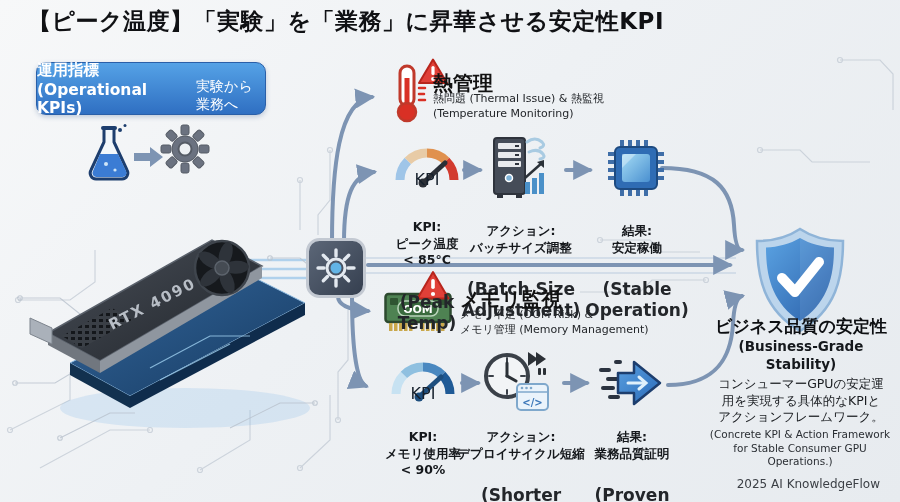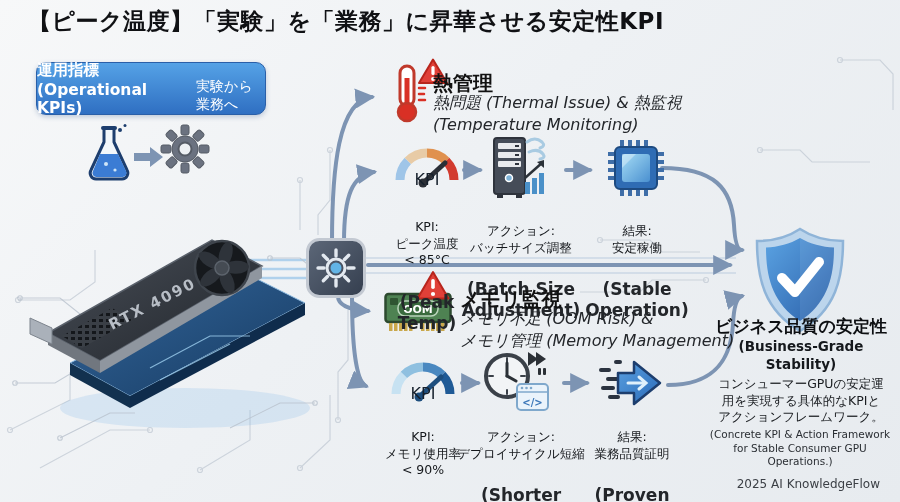--- a/index.html
+++ b/index.html
@@ -16,24 +16,24 @@
   .badge {
     left:36px; top:62px; width:230px; height:53px; border-radius:10px;
     background:linear-gradient(180deg,#55a2e6 0%,#2f6fc2 100%);
     border:1px solid #2a5fa8; box-shadow:0 2px 5px rgba(30,70,130,.25);
     display:flex; flex-direction:row; align-items:center; justify-content:center;
     color:#fff; z-index:5;
   }
   .badge .b1 { font-size:15.5px; font-weight:700; }
   .badge .b2 { font-size:14px; font-weight:500; margin-top:14px; }
   .sec-title { font-size:20px; font-weight:800; color:#111; z-index:5; }
-  .sec-desc { font-size:16px; font-weight:500; color:#23262a; line-height:1.35; white-space:pre-line; z-index:5;font-style:italic; }
+  .sec-desc { font-size:11px; font-weight:500; color:#23262a; line-height:1.35; white-space:pre-line; z-index:5; }
   .kpi-label { font-size:16px; font-weight:400; color:#16202c; text-align:center; z-index:5; }
   .flow-text { text-align:center; white-space:pre-line; z-index:5; }
-  .flow-text .jp { font-size:12.5px; font-weight:400; color:#15181c; line-height:1.32; white-space:pre-line; }
+  .flow-text .jp { font-size:12.5px; font-weight:700; color:#15181c; line-height:1.32; white-space:pre-line; }
   .flow-text .en { font-size:17px; font-weight:700; color:#23262a; line-height:1.25; margin-top:4px; white-space:pre-line; }
   .outcome-heading { font-size:17px; font-weight:700; color:#0d0f12; text-align:center; z-index:5; }
   .outcome-sub { font-size:13.5px; font-weight:700; color:#15181c; text-align:center; line-height:1.3; white-space:pre-line; z-index:5; }
   .outcome-body { font-size:12.5px; font-weight:400; color:#1a1d21; text-align:center; line-height:1.32; white-space:pre-line; z-index:5; }
   .outcome-en { font-size:10.5px; font-weight:500; color:#2a2e33; text-align:center; line-height:1.3; white-space:pre-line; z-index:5; }
   .footer { right:20px; top:477px; font-size:12px; font-weight:500; color:#3c4046; z-index:5; }
   svg.icon { position:absolute; z-index:4; overflow:visible; }
   svg.layer { position:absolute; left:0; top:0; }
 </style>
 </head>

